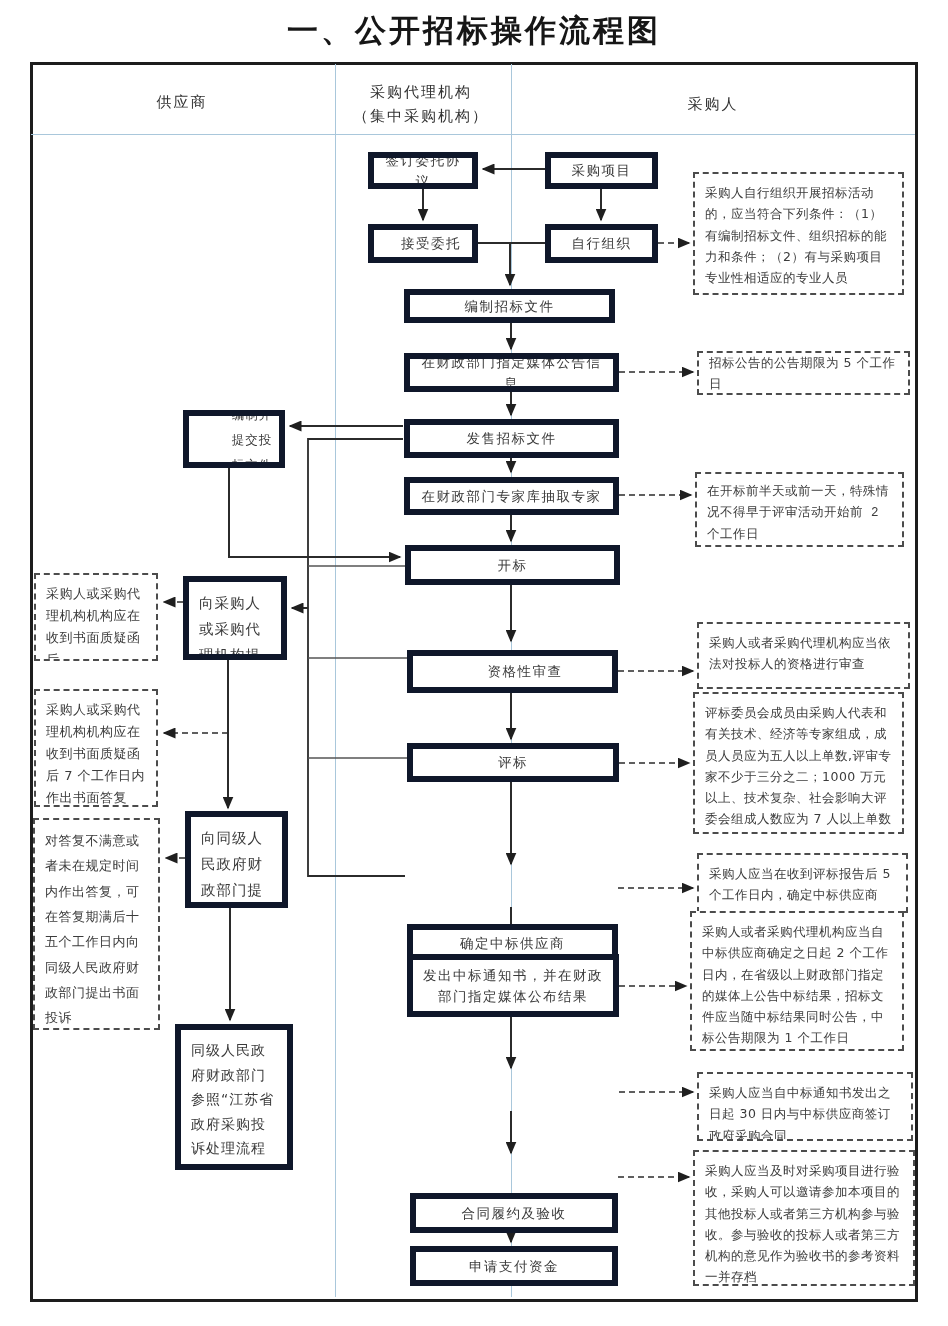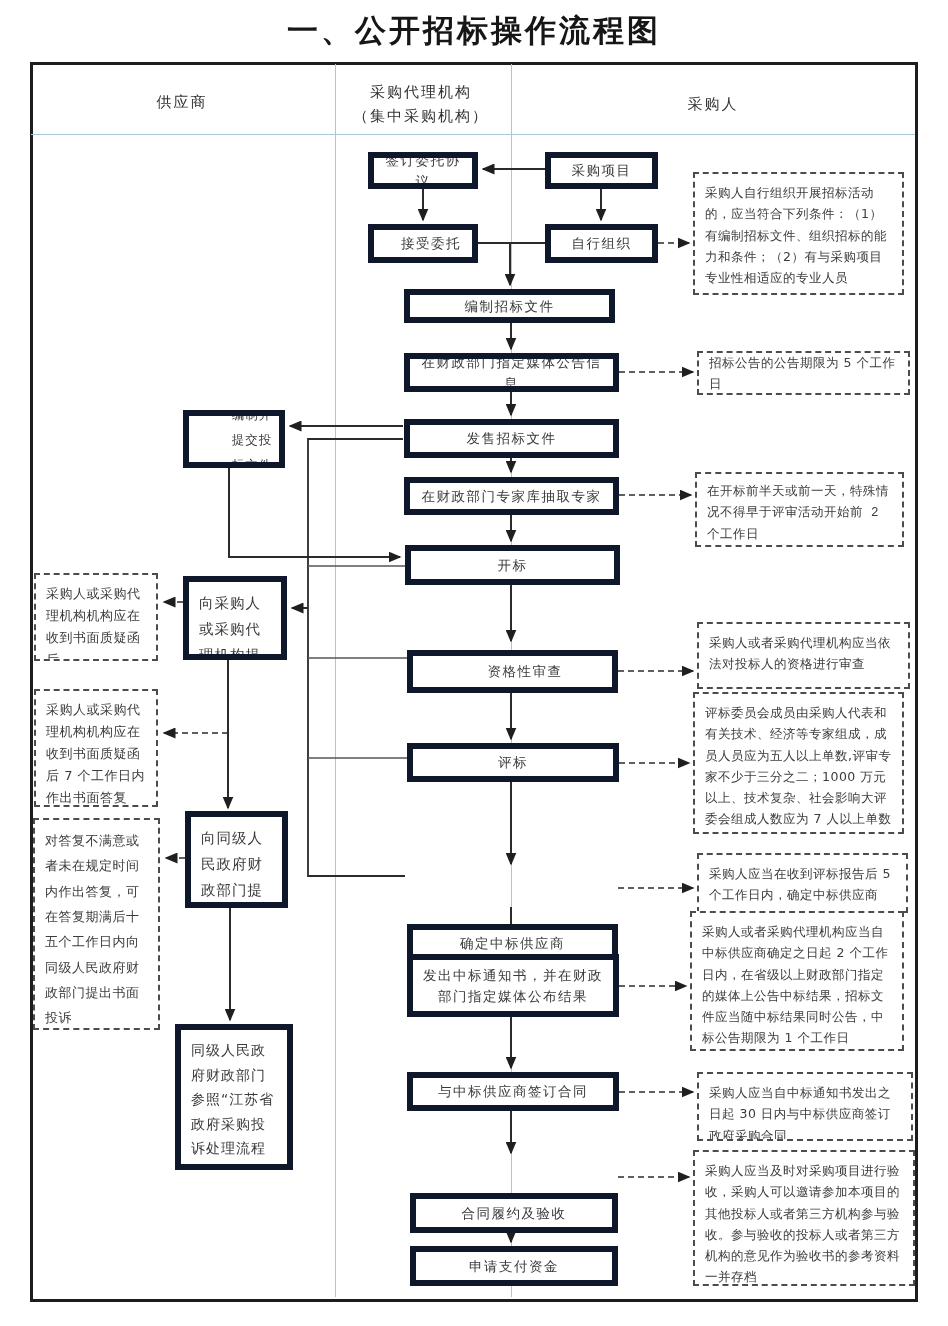--- a/index.html
+++ b/index.html
@@ -102,21 +102,20 @@
   <div class="node" style="left:545px;top:224px;width:113px;height:39px;">自行组织</div>
   <div class="node" style="left:404px;top:289px;width:211px;height:34px;">编制招标文件</div>
   <div class="node" style="left:404px;top:353px;width:215px;height:39px;">在财政部门指定媒体公告信息</div>
   <div class="node" style="left:404px;top:419px;width:215px;height:39px;">发售招标文件</div>
   <div class="node" style="left:404px;top:477px;width:215px;height:38px;">在财政部门专家库抽取专家</div>
   <div class="node" style="left:405px;top:545px;width:215px;height:40px;">开标</div>
   <div class="node" style="left:407px;top:650px;width:211px;height:43px;padding-left:31px;">资格性审查</div>
   <div class="node" style="left:407px;top:743px;width:212px;height:39px;">评标</div>
   <div class="node" style="left:407px;top:896px;width:211px;height:39px;margin-top:28px;">确定中标供应商</div>
   <div class="node two-line" style="left:407px;top:954px;width:212px;height:63px;">发出中标通知书，并在财政部门指定媒体公布结果</div>
-  <div class="node" style="left:407px;top:1072px;width:212px;height:39px;">与中标供应商签订合同</div>
   <div class="node" style="left:410px;top:1157px;width:208px;height:40px;margin-top:36px;">合同履约及验收</div>
   <div class="node" style="left:410px;top:1246px;width:208px;height:40px;">申请支付资金</div>
 
   <div class="node lbox-c" style="left:183px;top:410px;width:102px;height:58px;">编制并提交投标文件</div>
   <div class="node lbox" style="left:183px;top:576px;width:104px;height:84px;">向采购人或采购代理机构提出质疑</div>
   <div class="node lbox" style="left:185px;top:811px;width:103px;height:97px;">向同级人民政府财政部门提出书面投诉</div>
   <div class="node lbox" style="left:175px;top:1024px;width:118px;height:146px;font-size:14px;line-height:1.75;">同级人民政府财政部门参照“江苏省政府采购投诉处理流程图”进行处理</div>
 
   <div class="dnote" style="left:34px;top:573px;width:124px;height:88px;font-size:13px;">采购人或采购代理机构机构应在收到书面质疑函后</div>
   <div class="dnote" style="left:34px;top:689px;width:124px;height:118px;font-size:13px;">采购人或采购代理机构机构应在收到书面质疑函后 7 个工作日内作出书面答复</div>

